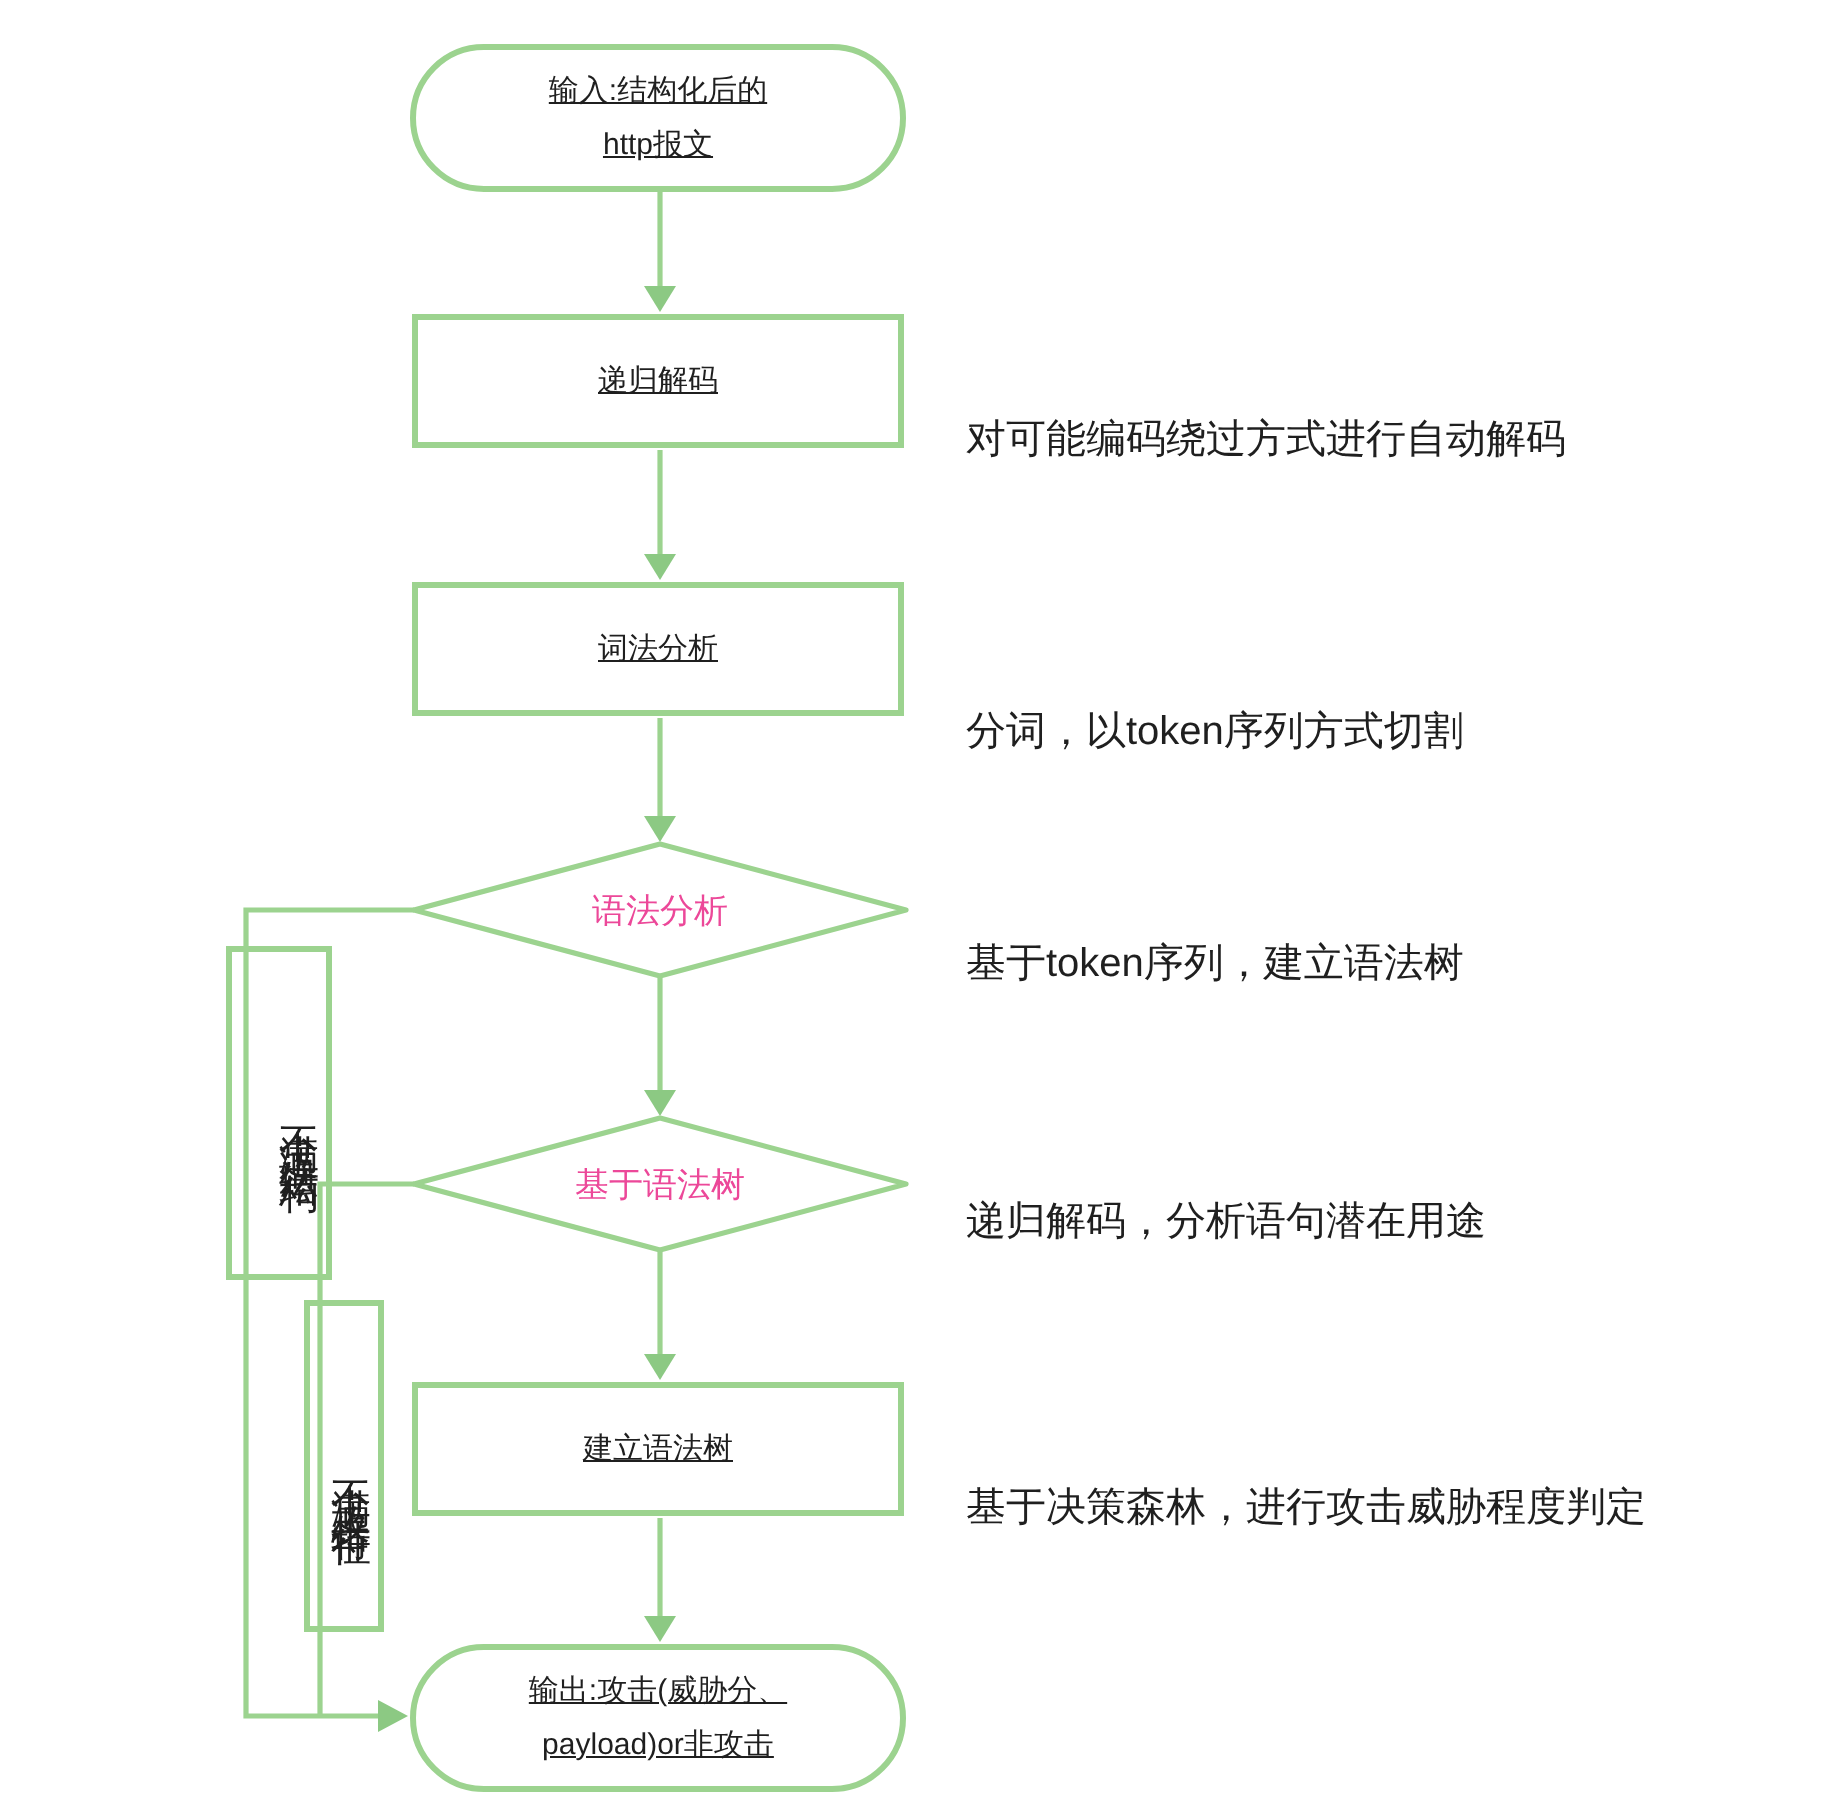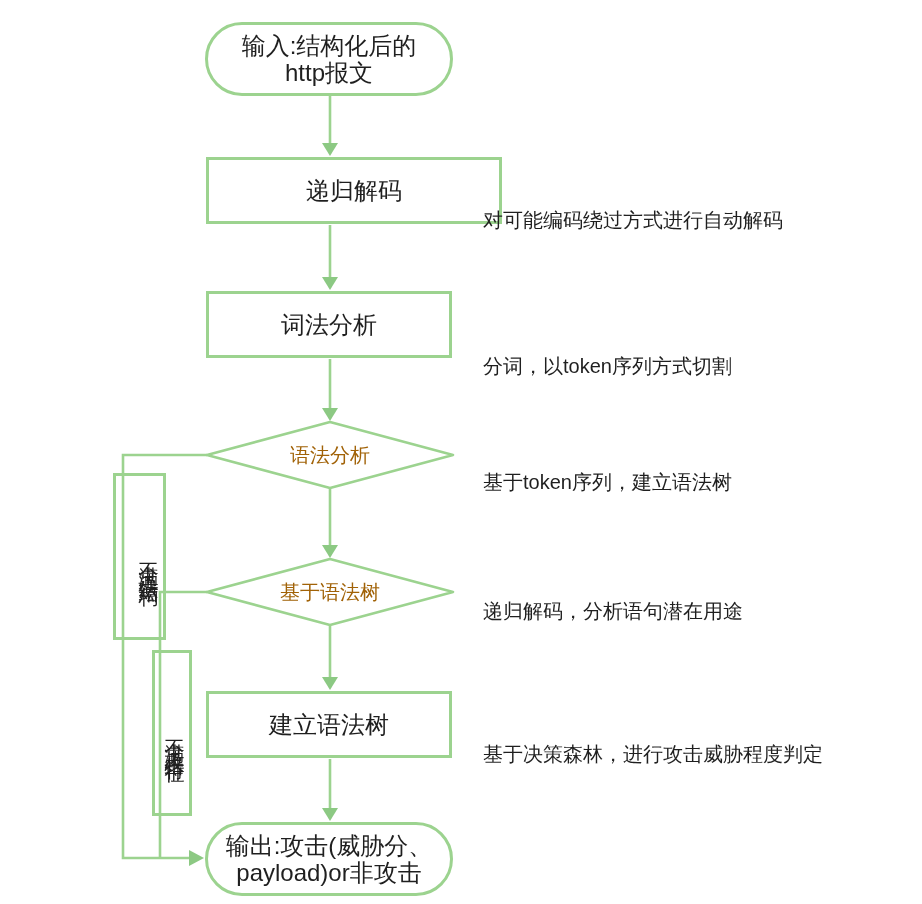--- a/index.html
+++ b/index.html
@@ -4,30 +4,30 @@
 <style>
   html,body{margin:0;padding:0;background:#ffffff;}
   .canvas{
     position:relative;width:922px;height:904px;background:#ffffff;overflow:hidden;
     font-family:"Liberation Sans","DejaVu Sans",sans-serif;color:#1f1f1f;
   }
   .wires{position:absolute;left:0;top:0;width:922px;height:904px;}
   .node{
     position:absolute;display:flex;flex-direction:column;align-items:center;justify-content:center;
     background:#ffffff;border:3px solid #9cd38f;box-sizing:border-box;
-    font-size:24px;line-height:27px;text-align:center;color:#1f1f1f;
+    font-size:15px;line-height:27px;text-align:center;color:#1f1f1f;text-decoration:underline;
   }
   .stadium{border-radius:37px;}
   .rect{border-radius:0;}
   .diamond-label{
     position:absolute;display:flex;align-items:center;justify-content:center;
-    font-size:20px;color:#a16207;text-align:center;background:transparent;
+    font-size:17px;color:#ec4899;text-align:center;background:transparent;
   }
   .node-input   {left:205px;top:22px; width:248px;height:74px;}
-  .node-decode  {left:206px;top:157px;width:296px;height:67px;}
+  .node-decode  {left:206px;top:157px;width:246px;height:67px;}
   .node-lexical {left:206px;top:291px;width:246px;height:67px;}
   .label-syntax  {left:207px;top:422px;width:246px;height:66px;}
   .label-semantic{left:207px;top:559px;width:246px;height:66px;}
   .node-threat  {left:206px;top:691px;width:246px;height:67px;}
   .node-output  {left:205px;top:822px;width:248px;height:74px;}
   .vlabel{
     position:absolute;box-sizing:border-box;background:transparent;border:3px solid #9cd38f;
     display:flex;align-items:flex-start;justify-content:center;
     writing-mode:vertical-rl;text-orientation:upright;
     font-size:20px;letter-spacing:4px;color:#1f1f1f;padding-top:9px;

